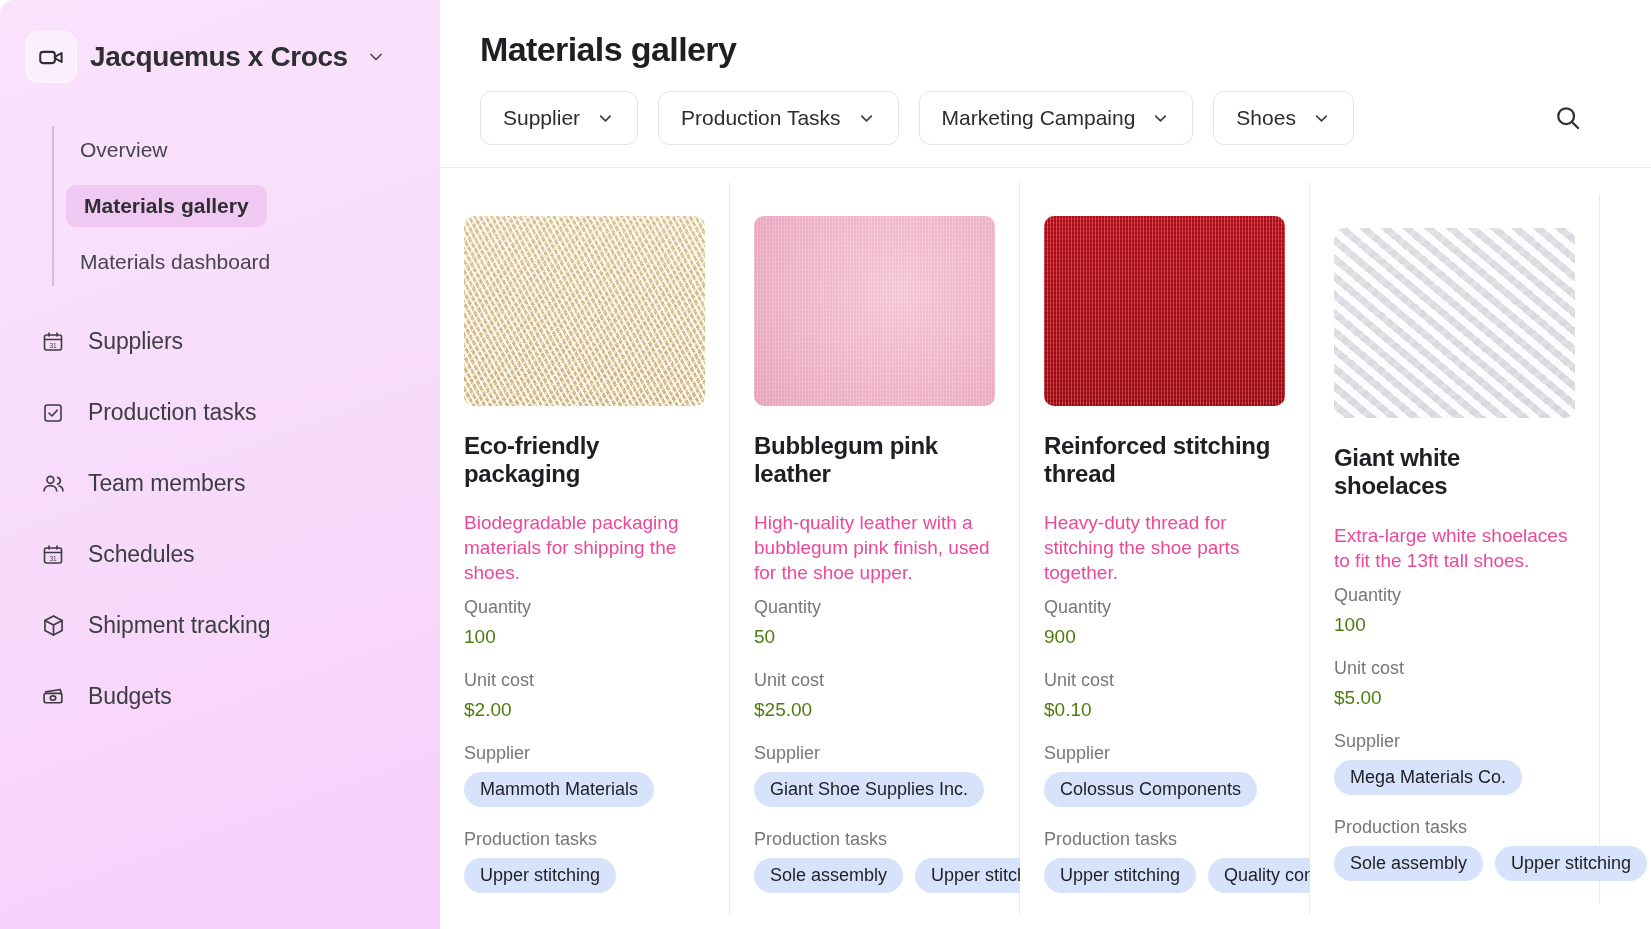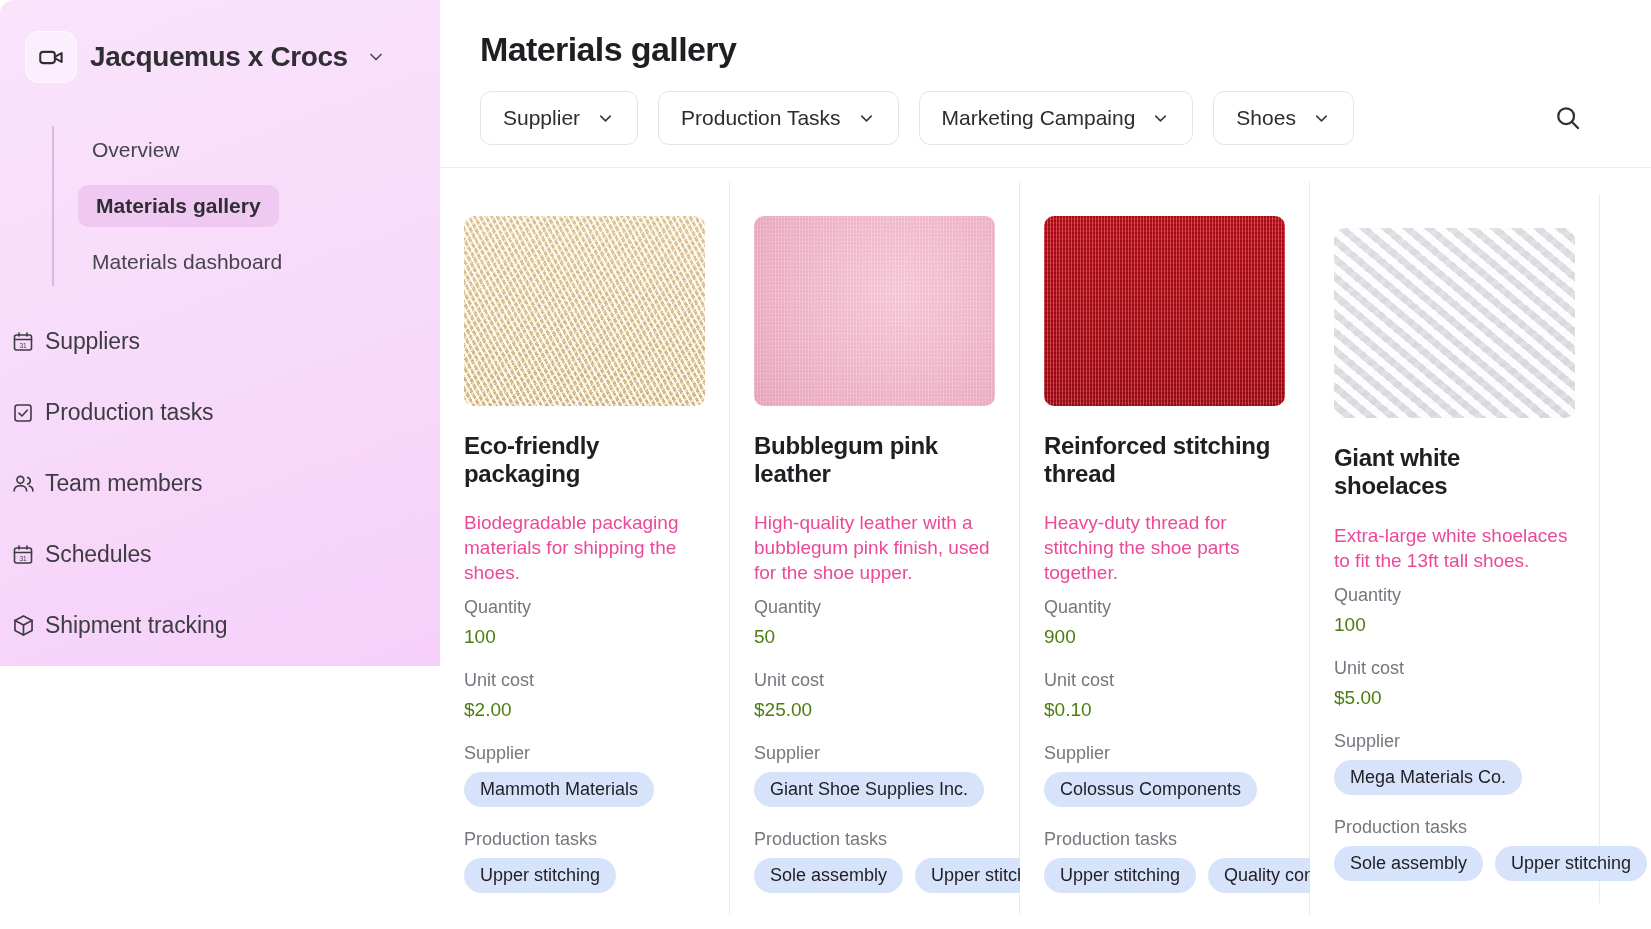--- a/index.html
+++ b/index.html
@@ -8,21 +8,21 @@
     overflow: hidden;
     background: #ffffff;
     font-family: "Liberation Sans", sans-serif;
     -webkit-font-smoothing: antialiased;
   }
   #app { display: flex; width: 1651px; height: 929px; position: relative; }
 
   
   #sidebar {
     width: 440px;
-    height: 666px;
+    height: 929px;
     flex: 0 0 440px;
     background: linear-gradient(160deg, #fae3fb 0%, #f8dcfb 45%, #f6d0fa 100%);
     position: relative;
     padding-top: 24px;
     border-top-left-radius: 14px;
     overflow: hidden;
   }
 
   .workspace {
     display: flex; align-items: center;
@@ -64,41 +64,41 @@
   .sub-wrap {
     margin-top: 18px;
     margin-left: 52px;
     border-left: 2px solid #dbb9de;
     padding-left: 0;
     position: relative;
   }
   .sub-item {
     height: 48px;
     display: flex; align-items: center;
-    padding-left: 38px;
+    padding-left: 26px;
     font-size: 21px;
     color: #45454b;
     cursor: pointer;
     margin-bottom: 8px;
   }
   .sub-item.active {
     font-weight: 700;
     color: #2f2f33;
   }
   .sub-item.active .pill {
     background: #efc9f1;
     border-radius: 10px;
     padding: 9px 18px;
     margin-left: -14px;
   }
   .nav-items { margin-top: 20px; }
   .nav-item {
     display: flex; align-items: center;
-    gap: 9px;
-    padding: 0 10px;
+    gap: 22px;
+    padding: 0 40px;
     height: 71px;
     cursor: pointer;
   }
   .nav-item-label {
     font-size: 23px; color: #3c3c42; letter-spacing: -0.1px;
   }
 
   
   #main {
     flex: 1 1 auto;

